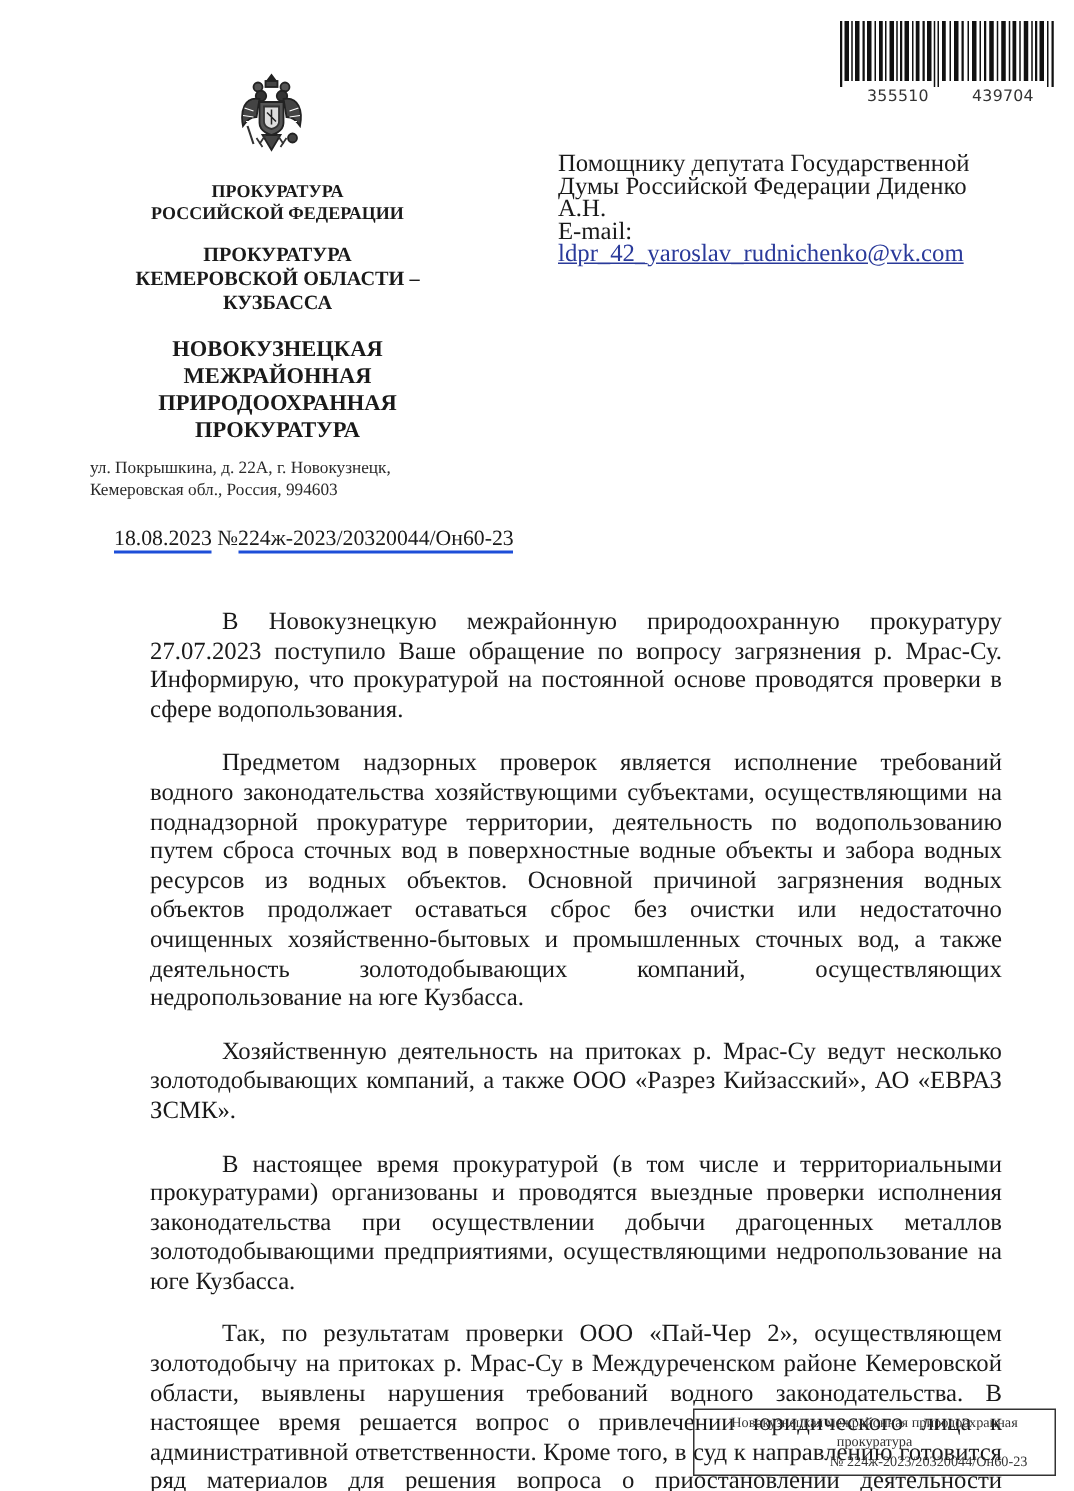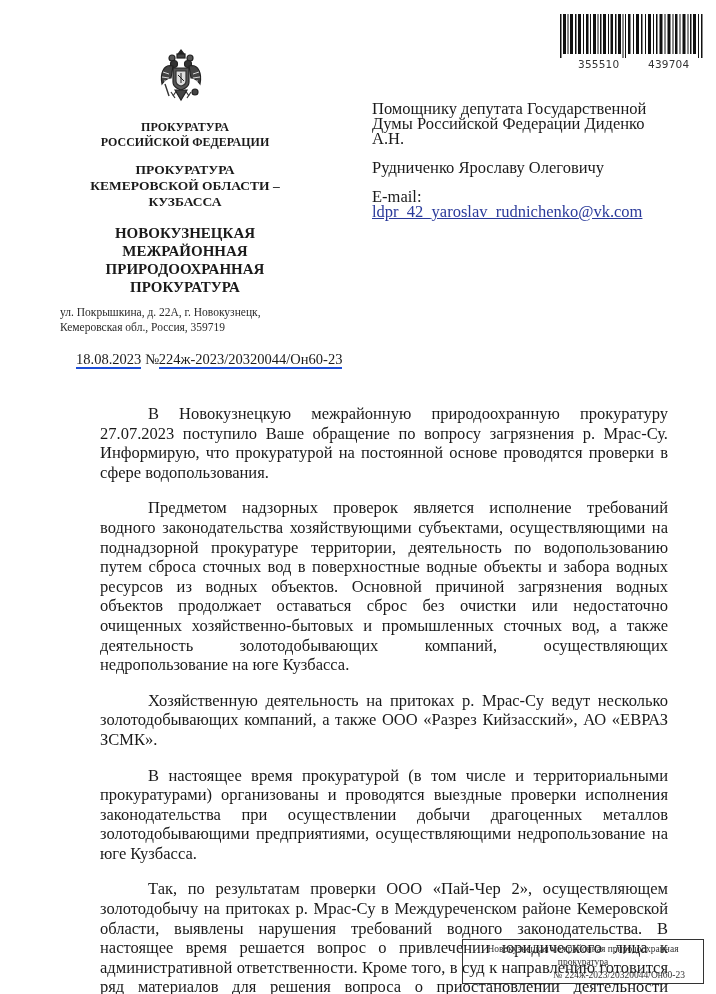--- a/index.html
+++ b/index.html
@@ -138,35 +138,34 @@
   <div>КУЗБАССА</div>
 </div>
 <div class="abs hdr hdr3">
   <div>НОВОКУЗНЕЦКАЯ</div>
   <div>МЕЖРАЙОННАЯ</div>
   <div>ПРИРОДООХРАННАЯ</div>
   <div>ПРОКУРАТУРА</div>
 </div>
 <div class="abs addr">
   <div>ул. Покрышкина, д. 22А, г. Новокузнецк,</div>
-  <div>Кемеровская обл., Россия, 359719</div>
+  <div>Кемеровская обл., Россия, 994603</div>
 </div>
 
 <div id="regline" class="abs">
   <span class="u">18.08.2023</span>
   <span>№</span><span class="u">224ж-2023/20320044/Он60-23</span>
 </div>
 
 <div id="addressee" class="abs">
   <div class="blk">
     <div class="line">Помощнику депутата Государственной</div>
     <div class="line">Думы Российской Федерации Диденко</div>
     <div class="line">А.Н.</div>
   </div>
-  <div class="blk line" style="margin-top:14px;margin-bottom:14px;">Рудниченко Ярославу Олеговичу</div>
   <div>
     <div class="line">E-mail:</div>
     <div class="line"><span class="link">ldpr_42_yaroslav_rudnichenko@vk.com</span></div>
   </div>
 </div>
 
 <div id="body" class="abs">
   <p>В Новокузнецкую межрайонную природоохранную прокуратуру 27.07.2023 поступило Ваше обращение по вопросу загрязнения р. Мрас-Су. Информирую, что прокуратурой на постоянной основе проводятся проверки в сфере водопользования.</p>
   <p>Предметом надзорных проверок является исполнение требований водного законодательства хозяйствующими субъектами, осуществляющими на поднадзорной прокуратуре территории, деятельность по водопользованию путем сброса сточных вод в поверхностные водные объекты и забора водных ресурсов из водных объектов. Основной причиной загрязнения водных объектов продолжает оставаться сброс без очистки или недостаточно очищенных хозяйственно-бытовых и промышленных сточных вод, а также деятельность золотодобывающих компаний, осуществляющих недропользование на юге Кузбасса.</p>
   <p>Хозяйственную деятельность на притоках р. Мрас-Су ведут несколько золотодобывающих компаний, а также ООО «Разрез Кийзасский», АО «ЕВРАЗ ЗСМК».</p>

